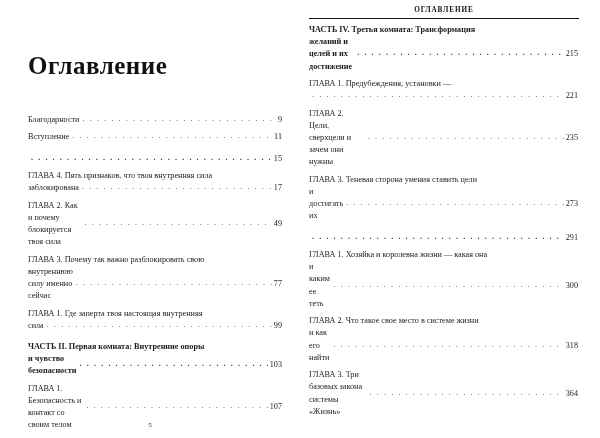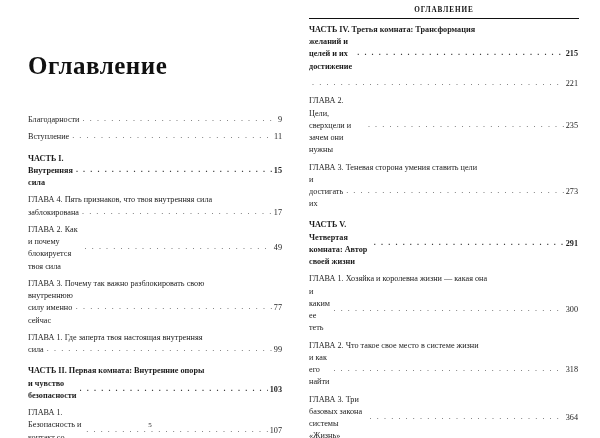--- a/index.html
+++ b/index.html
@@ -112,21 +112,21 @@
     font-size: 8px;
     color: #333;
     transform: translateY(-1px);
   }
   .entry .pg {
     flex: 0 0 auto;
     font-size: 8.2px;
     color: #1c1c1c;
   }
   .entry.part .pg {
-    font-weight: bold;
+    font-weight: normal;
   }
 
   
   .folio {
     position: absolute;
     bottom: 9px;
     left: 0;
     width: 300px;
     text-align: center;
     font-size: 7px;
@@ -153,21 +153,20 @@
         </div>
         <div class="entry">
           <div class="lastline">
             <span class="txt">Вступление</span>
             <span class="leader">. . . . . . . . . . . . . . . . . . . . . . . . . . . . . . . . . . . . . . . . . . . . . . . . . . . . . . . . . . . . . . . . . . . . . . . . . . . . . . . . </span>
             <span class="pg">11</span>
           </div>
         </div>
         <div class="entry part gap-top">
           <div class="lastline">
-            <span class="txt">ЧАСТЬ I. Внутренняя сила</span>
             <span class="leader">. . . . . . . . . . . . . . . . . . . . . . . . . . . . . . . . . . . . . . . . . . . . . . . . . . . . . . . . . . . . . . . . . . . . . . . . . . . . . . . . </span>
             <span class="pg">15</span>
           </div>
         </div>
         <div class="entry">
           <div class="line">ГЛАВА 4. Пять признаков, что твоя внутренняя сила</div>
           <div class="lastline">
             <span class="txt">заблокирована</span>
             <span class="leader">. . . . . . . . . . . . . . . . . . . . . . . . . . . . . . . . . . . . . . . . . . . . . . . . . . . . . . . . . . . . . . . . . . . . . . . . . . . . . . . . </span>
             <span class="pg">17</span>
@@ -218,20 +217,21 @@
     <div class="entries">
         <div class="entry part">
           <div class="line">ЧАСТЬ IV. Третья комната: Трансформация</div>
           <div class="lastline">
             <span class="txt">желаний и целей и их достижение</span>
             <span class="leader">. . . . . . . . . . . . . . . . . . . . . . . . . . . . . . . . . . . . . . . . . . . . . . . . . . . . . . . . . . . . . . . . . . . . . . . . . . . . . . . . </span>
             <span class="pg">215</span>
           </div>
         </div>
         <div class="entry">
+          <div class="line">ГЛАВА 1. Предубеждения, установки — </div>
           <div class="lastline">
             <span class="leader">. . . . . . . . . . . . . . . . . . . . . . . . . . . . . . . . . . . . . . . . . . . . . . . . . . . . . . . . . . . . . . . . . . . . . . . . . . . . . . . . </span>
             <span class="pg">221</span>
           </div>
         </div>
         <div class="entry">
           <div class="lastline">
             <span class="txt">ГЛАВА 2. Цели, сверхцели и зачем они нужны</span>
             <span class="leader">. . . . . . . . . . . . . . . . . . . . . . . . . . . . . . . . . . . . . . . . . . . . . . . . . . . . . . . . . . . . . . . . . . . . . . . . . . . . . . . . </span>
             <span class="pg">235</span>
@@ -240,21 +240,20 @@
         <div class="entry">
           <div class="line">ГЛАВА 3. Теневая сторона умения ставить цели</div>
           <div class="lastline">
             <span class="txt">и достигать их</span>
             <span class="leader">. . . . . . . . . . . . . . . . . . . . . . . . . . . . . . . . . . . . . . . . . . . . . . . . . . . . . . . . . . . . . . . . . . . . . . . . . . . . . . . . </span>
             <span class="pg">273</span>
           </div>
         </div>
         <div class="entry part gap-top">
           <div class="lastline">
-            <span class="txt">ЧАСТЬ V. Четвертая комната: Автор своей жизни</span>
             <span class="leader">. . . . . . . . . . . . . . . . . . . . . . . . . . . . . . . . . . . . . . . . . . . . . . . . . . . . . . . . . . . . . . . . . . . . . . . . . . . . . . . . </span>
             <span class="pg">291</span>
           </div>
         </div>
         <div class="entry">
           <div class="line">ГЛАВА 1. Хозяйка и королевна жизни — какая она</div>
           <div class="lastline">
             <span class="txt">и каким ее теть</span>
             <span class="leader">. . . . . . . . . . . . . . . . . . . . . . . . . . . . . . . . . . . . . . . . . . . . . . . . . . . . . . . . . . . . . . . . . . . . . . . . . . . . . . . . </span>
             <span class="pg">300</span>

